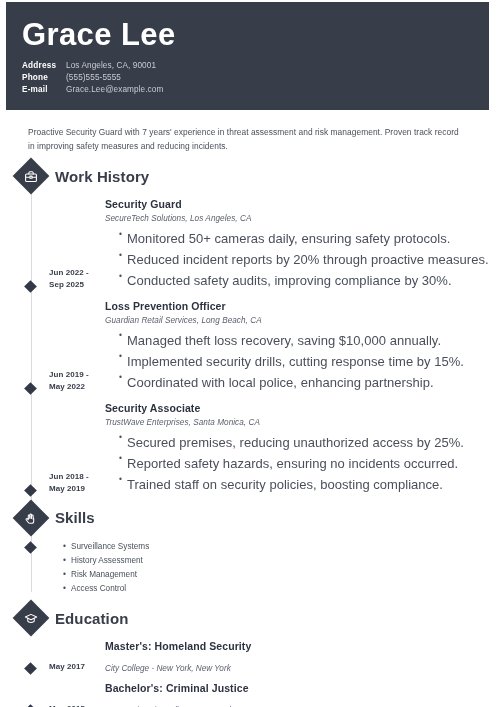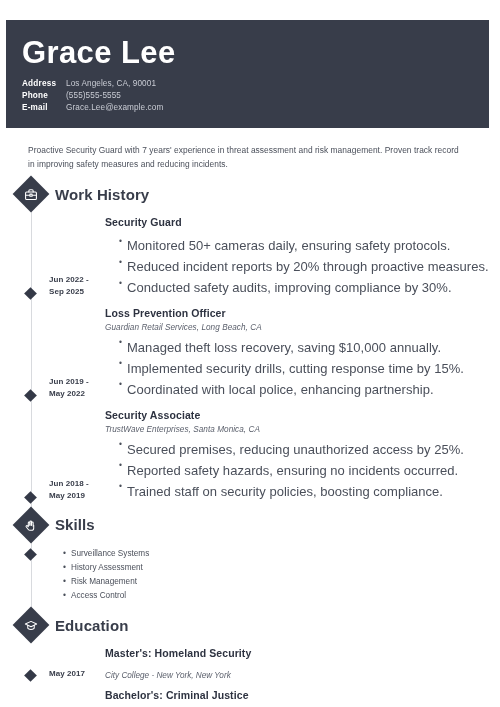--- a/index.html
+++ b/index.html
@@ -14,21 +14,21 @@
     color: #3a3f4b;
     position: relative;
     overflow: hidden;
   }
   .page {
     width: 495px;
     height: 707px;
     background: #ffffff;
     position: relative;
     box-sizing: border-box;
-    padding: 20px 6px 0 6px;
+    padding: 2px 6px 0 6px;
     border-radius: 31px;
   }
 
   
   .header {
     background: #383d4a;
     padding: 16px 16px 14px 16px;
     box-sizing: border-box;
   }
   .name {
@@ -270,20 +270,21 @@
         </div>
 
         <div class="entry">
           <div class="diamond-small"></div>
           <div class="entry-date">
             <div>Jun 2022 -</div>
             <div>Sep 2025</div>
           </div>
           <div class="entry-main">
             <div class="entry-title">Security Guard</div>
+            <div class="entry-sub">SecureTech Solutions, Los Angeles, CA</div>
             <ul class="bullets">
               <li>Monitored 50+ cameras daily, ensuring safety protocols.</li>
               <li>Reduced incident reports by 20% through proactive measures.</li>
               <li>Conducted safety audits, improving compliance by 30%.</li>
             </ul>
           </div>
         </div>
 
         <div class="entry">
           <div class="diamond-small"></div>

